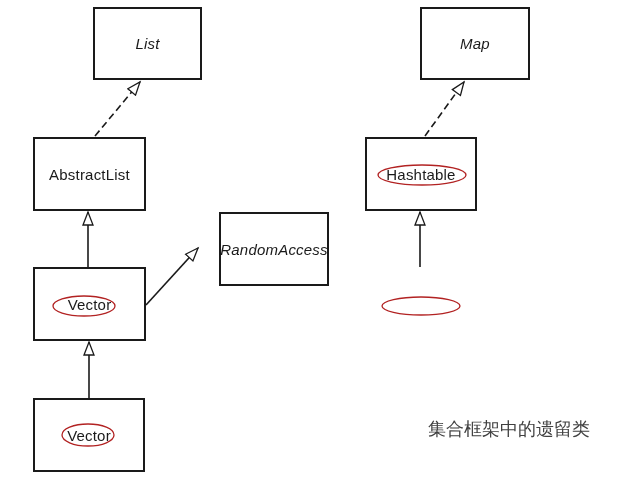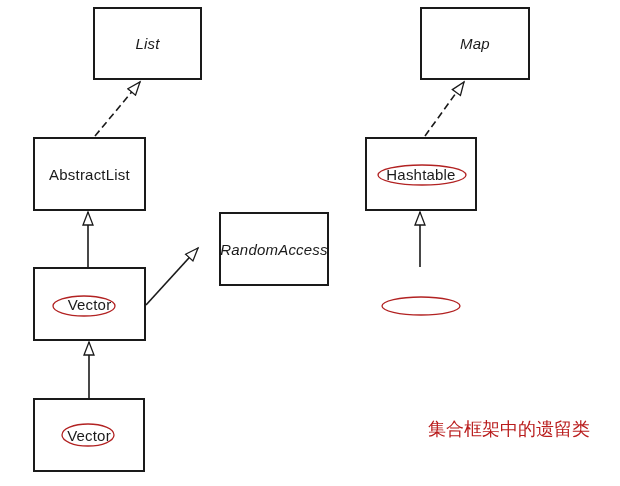--- a/index.html
+++ b/index.html
@@ -42,21 +42,21 @@
   }
   .edge { stroke: #1a1a1a; stroke-width: 1.6px; fill: none; }
   .edge.dashed { stroke-dasharray: 7 4; }
   .highlight-ellipse { fill: none; stroke: var(--highlight, #b22222); stroke-width: 1.3px; }
 
   #caption {
     position: absolute;
     left: 428px;
     top: 417px;
     font-size: 18px;
-    color: #b91c1c;
+    color: #404040;
     white-space: nowrap;
     font-family: "Liberation Sans", "DejaVu Sans", sans-serif;
   }
 </style>
 </head>
 <body>
 
 <div id="canvas">
 
   <div id="node-list" class="node interface">

